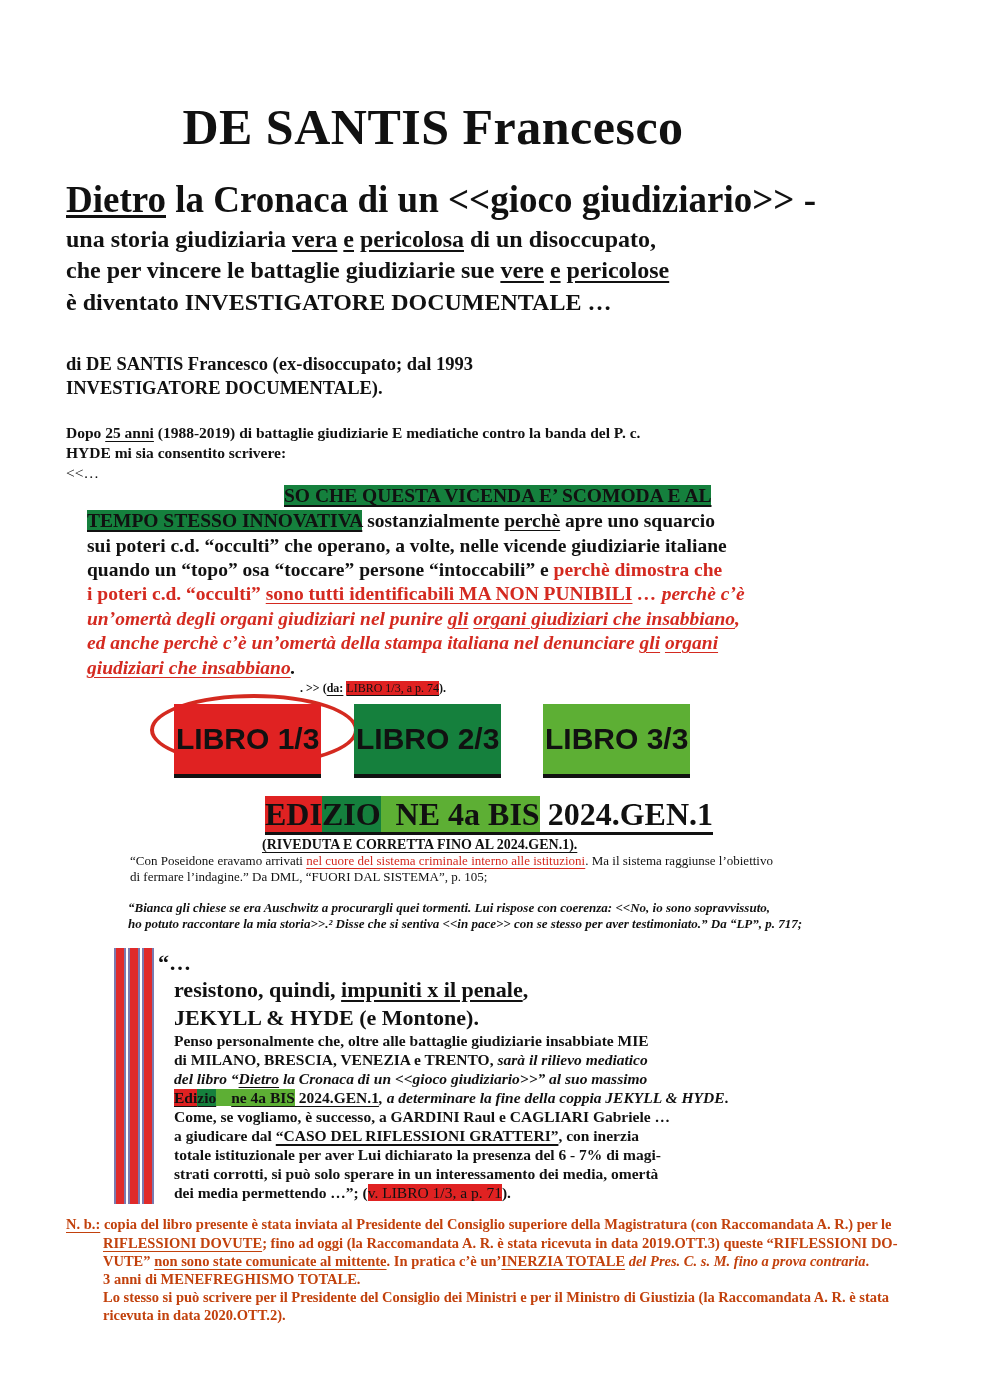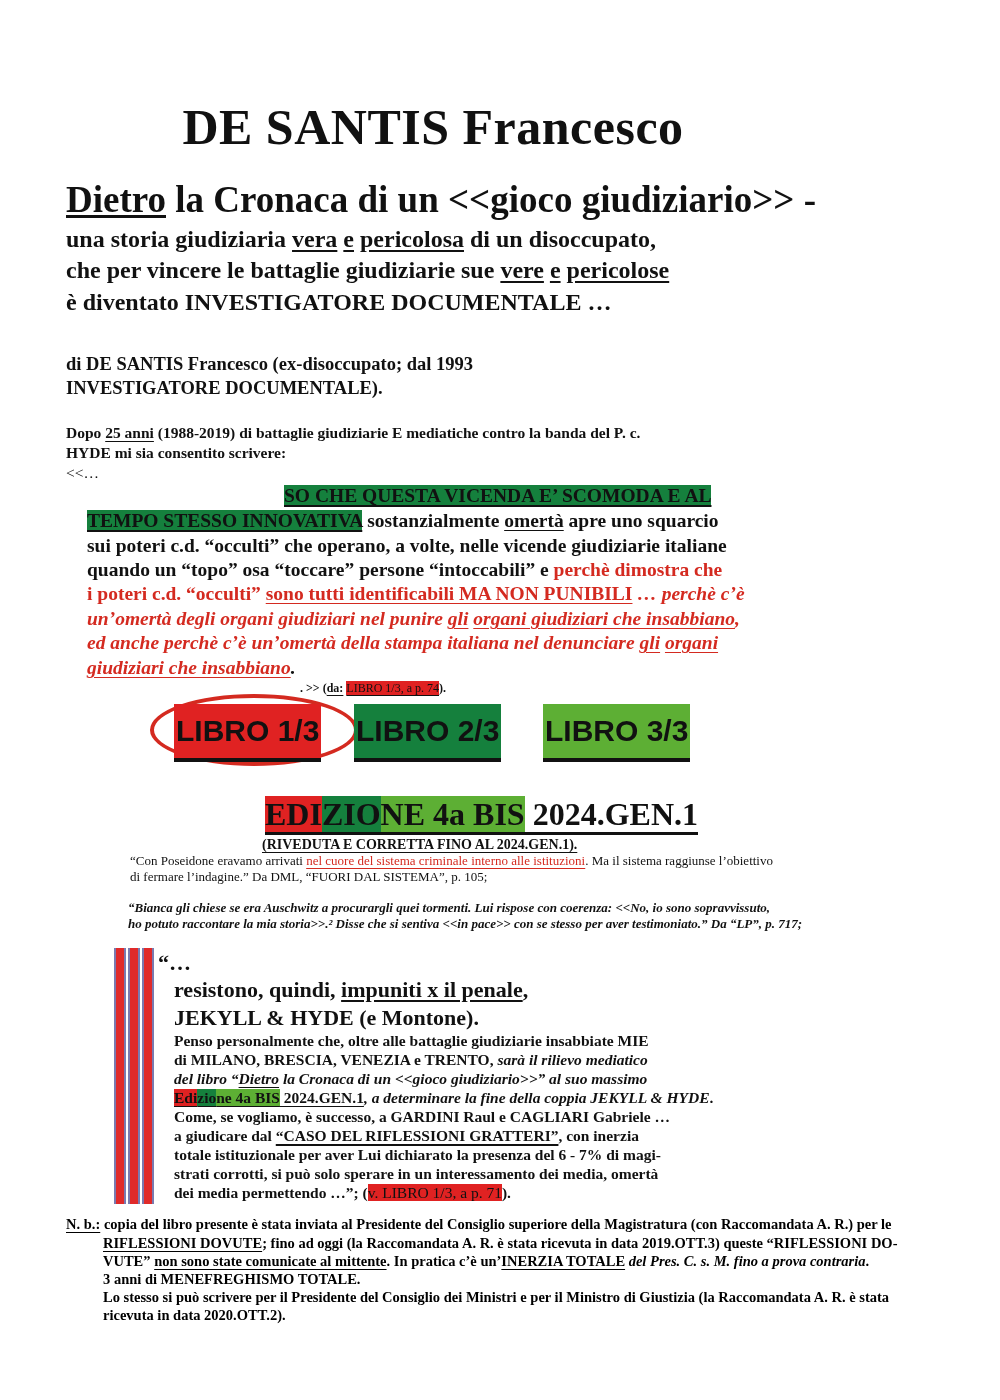--- a/index.html
+++ b/index.html
@@ -5,66 +5,66 @@
   html, body { margin:0; padding:0; background:#ffffff; }
   body { width:1000px; height:1400px; position:relative; overflow:hidden;
          font-family:"Liberation Serif", "DejaVu Serif", serif; color:#111; }
   .abs { position:absolute; }
   .b { font-weight:bold; }
   .i { font-style:italic; }
   .u { text-decoration:underline; text-decoration-thickness:2px; text-underline-offset:3px; }
   .red { color:#d42a20; }
   .hl-yellow { background:#15803d; }
   .hl-red { background:#e02222; }
-  .hl-green { background:#5daf34; }
+  .hl-green { background:#5daf34;padding-left:15px; }
 
   #title { left:0; width:866px; top:98px; text-align:center; font-size:50px; font-weight:bold; letter-spacing:0.5px; }
   #subtitle { left:66px; top:178px; font-size:37px; font-weight:bold; white-space:nowrap; }
   .sub-line { left:66px; font-size:24px; font-weight:bold; white-space:nowrap; }
   .p18 { left:66px; font-size:18.5px; font-weight:bold; white-space:nowrap; }
   .p15 { left:66px; font-size:15.5px; font-weight:bold; white-space:nowrap; }
   .q19 { left:87px; font-size:19.5px; font-weight:bold; white-space:nowrap; }
   .src { font-size:12px; font-weight:bold; white-space:nowrap; }
 
   .libro { top:704px; height:38px; font-family:"Liberation Sans","DejaVu Sans",sans-serif;
-           font-weight:bold; font-size:30px; line-height:38px; padding:8px 2px;
+           font-weight:bold; font-size:30px; line-height:38px; padding:16px 2px;
            border-bottom:4px solid #111; box-sizing:content-box; }
   #libro-oval { left:150px; top:694px; width:200px; height:64px; border:4px solid #d42a20; border-radius:50%; }
 
   #edition { left:265px; top:796px; font-size:32px; font-weight:bold; white-space:nowrap; border-bottom:3px solid #111; line-height:36px; }
   #revised { left:262px; top:837px; font-size:14px; font-weight:bold; white-space:nowrap; }
   .cite { font-size:13px; white-space:nowrap; }
 
   .bar { top:948px; width:8px; height:256px; background:#e02a2a; border-left:2px solid #7a7ab0; border-right:2px solid #7a7ab0; }
   .qt { left:174px; white-space:nowrap; font-weight:bold; }
   .q22 { font-size:22px; }
   .q15 { font-size:15.5px; }
 
-  .nb { font-size:14.5px; font-weight:bold; color:#000000; white-space:nowrap; }
+  .nb { font-size:14.5px; font-weight:bold; color:#c2410c; white-space:nowrap; }
 </style>
 </head>
 <body>
 
 <div id="title" class="abs">DE SANTIS Francesco</div>
 
 <div id="subtitle" class="abs"><span class="u" style="text-decoration-thickness:3px">Dietro</span><span> la Cronaca di un &lt;&lt;gioco giudiziario&gt;&gt; -</span></div>
 
 <div class="abs sub-line" style="top:226px"><span>una storia giudiziaria </span><span class="u">vera</span><span> </span><span class="u">e</span><span> </span><span class="u">pericolosa</span><span> di un disoccupato,</span></div>
 <div class="abs sub-line" style="top:257px"><span>che per vincere le battaglie giudiziarie sue </span><span class="u">vere</span><span> </span><span class="u">e</span><span> </span><span class="u">pericolose</span></div>
 <div class="abs sub-line" style="top:289px">è diventato INVESTIGATORE DOCUMENTALE …</div>
 
 <div class="abs p18" style="top:354px">di DE SANTIS Francesco (ex-disoccupato; dal 1993</div>
 <div class="abs p18" style="top:378px">INVESTIGATORE DOCUMENTALE).</div>
 
 <div class="abs p15" style="top:424px"><span>Dopo </span><span class="u" style="text-decoration-thickness:1px">25 anni</span><span> (1988-2019) di battaglie giudiziarie E mediatiche contro la banda del P. c.</span></div>
 <div class="abs p15" style="top:444px">HYDE mi sia consentito scrivere:</div>
 <div class="abs p15" style="top:464px; font-weight:normal">&lt;&lt;…</div>
 
 <div class="abs q19" style="top:485px; left:284px"><span class="hl-yellow u">SO CHE QUESTA VICENDA E’ SCOMODA E AL</span></div>
-<div class="abs q19" style="top:510px"><span class="hl-yellow u">TEMPO STESSO INNOVATIVA</span><span> sostanzialmente </span><span class="u" style="text-decoration-thickness:1px">omertà</span><span> apre uno squarcio</span></div>
+<div class="abs q19" style="top:510px"><span class="hl-yellow u">TEMPO STESSO INNOVATIVA</span><span> sostanzialmente </span><span class="u" style="text-decoration-thickness:1px">perchè</span><span> apre uno squarcio</span></div>
 <div class="abs q19" style="top:535px">sui poteri c.d. “occulti” che operano, a volte, nelle vicende giudiziarie italiane</div>
 <div class="abs q19" style="top:559px"><span>quando un “topo” osa “toccare” persone “intoccabili” e </span><span class="red">perchè dimostra che</span></div>
 <div class="abs q19 red" style="top:583px"><span>i poteri c.d. “occulti” </span><span class="u" style="text-decoration-thickness:1px"><span>sono tutti identificabili MA NON PUNIBILI</span></span><span class="i"> … perchè c’è</span></div>
 <div class="abs q19 red i" style="top:608px"><span>un’omertà degli organi giudiziari nel punire </span><span class="u" style="text-decoration-thickness:1px">gli</span><span> </span><span class="u" style="text-decoration-thickness:1px">organi giudiziari che insabbiano</span><span>,</span></div>
 <div class="abs q19 red i" style="top:632px"><span>ed anche perchè c’è un’omertà della stampa italiana nel denunciare </span><span class="u" style="text-decoration-thickness:1px">gli</span> <span class="u" style="text-decoration-thickness:1px">organi</span></div>
 <div class="abs q19 red i" style="top:657px"><span class="u" style="text-decoration-thickness:1px">giudiziari che insabbiano</span><span style="color:#111">.</span></div>
 <div class="abs src" style="top:681px; left:300px"><span>. &gt;&gt; (</span><span class="u" style="text-decoration-thickness:1px">da:</span><span> </span><span class="hl-red u" style="font-weight:normal;text-decoration-thickness:1px">LIBRO 1/3, a p. 74</span><span>).</span></div>
 
 <div id="libro-oval" class="abs"></div>
 <div class="abs libro hl-red" style="left:174px">LIBRO 1/3</div>

